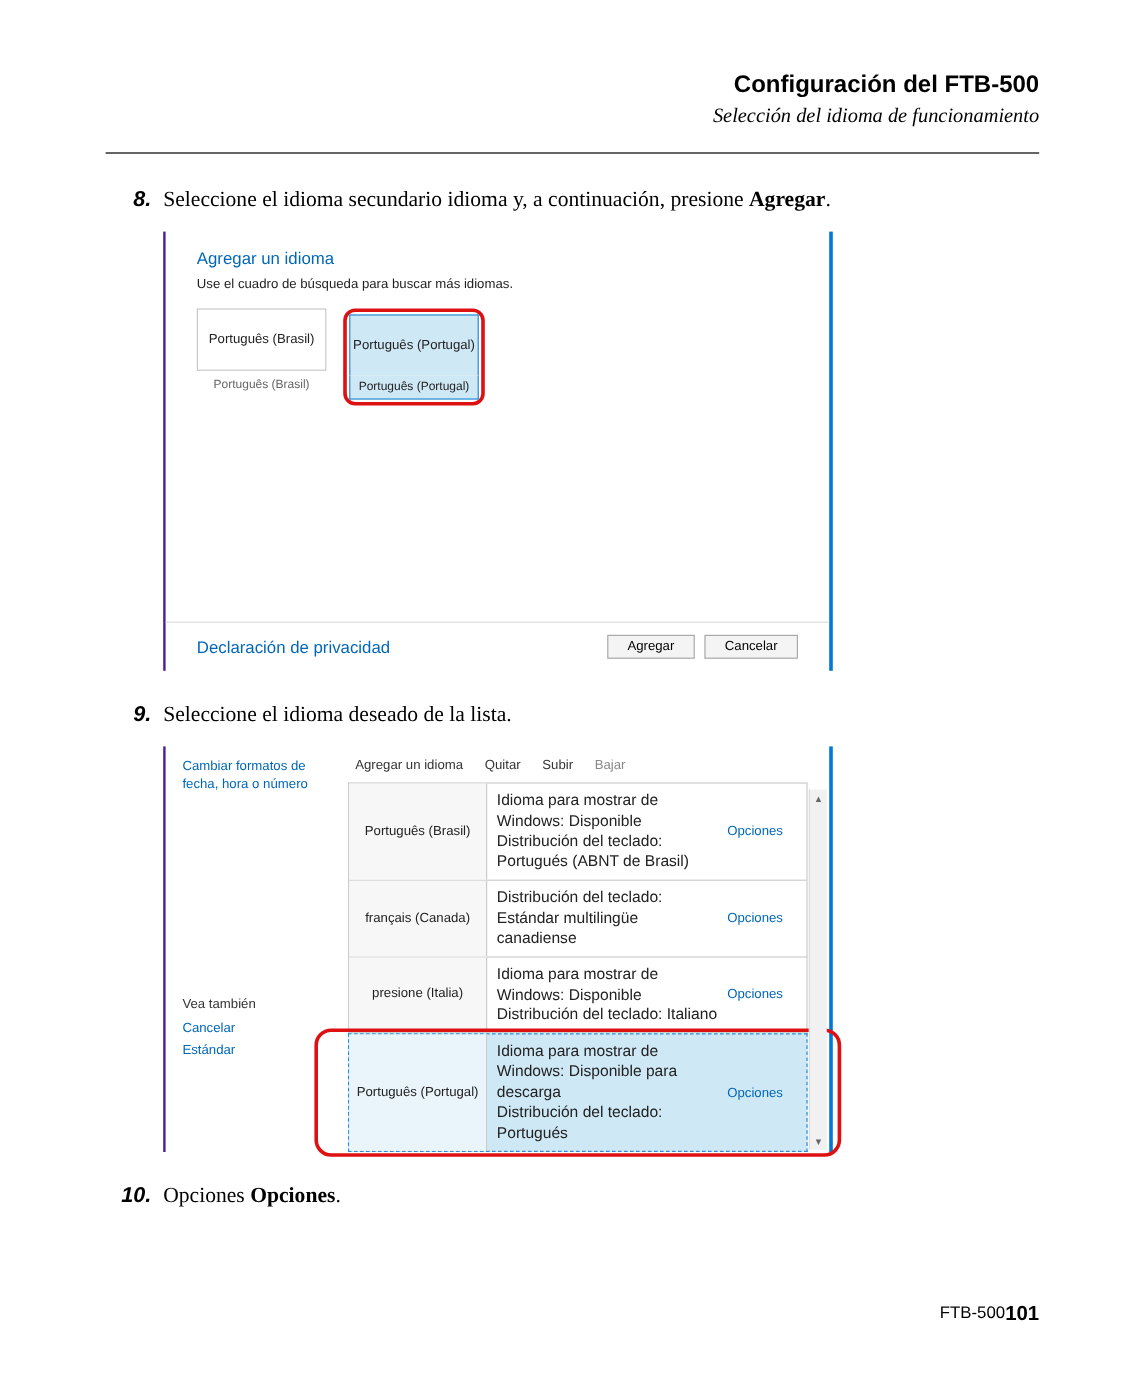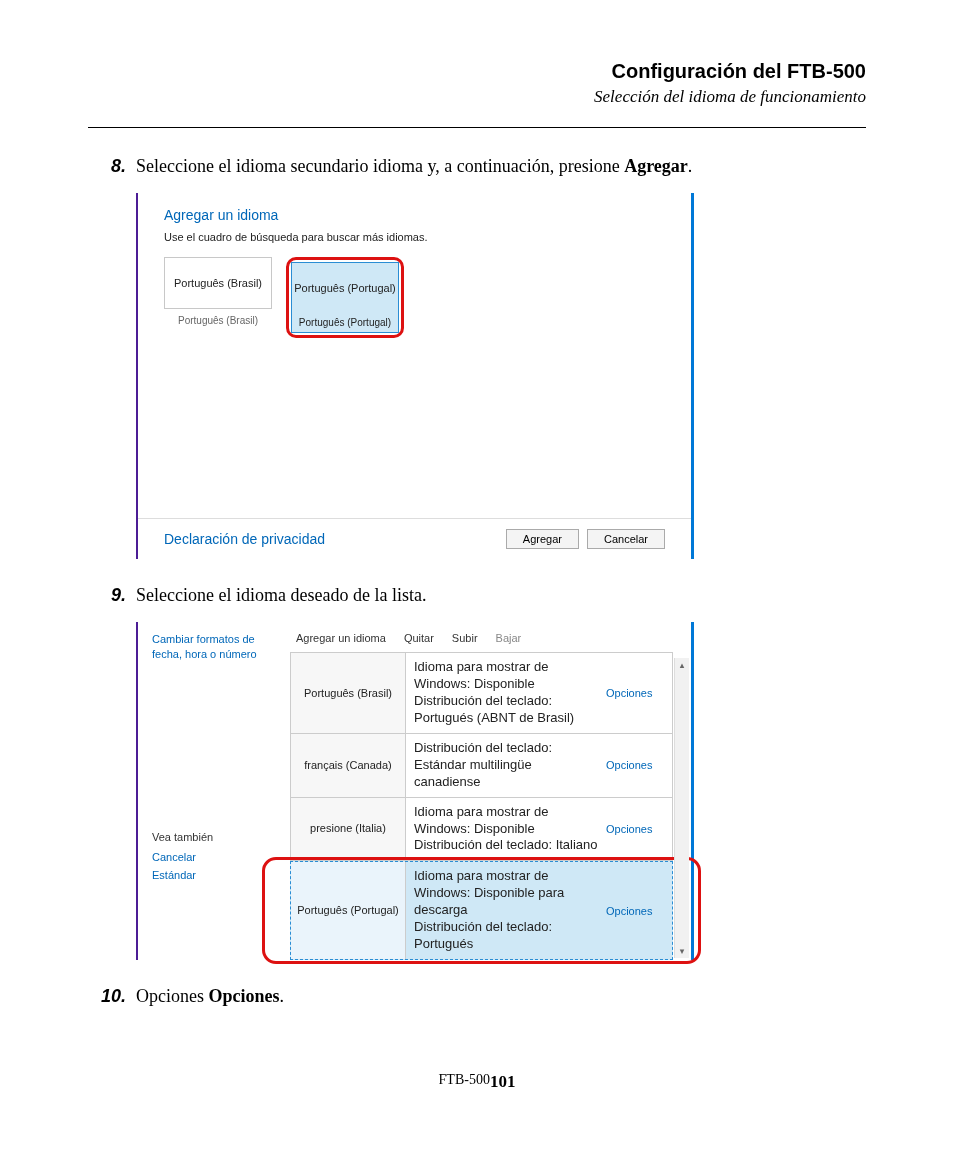--- a/index.html
+++ b/index.html
@@ -45,21 +45,21 @@
   .langbox{width:106px;border-right:1px solid #ccc;display:flex;align-items:center;justify-content:center;text-align:center;font-size:11px;padding:10px 4px;background:#f7f7f7;line-height:1.2}
   .langdesc{flex:1;font-size:13px;padding:6px 8px;line-height:1.3;display:flex;align-items:center}
   .langopt{width:66px;display:flex;align-items:center;justify-content:flex-start;font-size:11px}
   .langopt a{color:#0067b8;text-decoration:none}
   .langrow.sel{background:#cfe8f6;border:1px dashed #2a8dd4}
   .langrow.sel .langbox{background:#eaf4fb}
   .row-hl{position:relative;margin-right:0}
   .row-hl::before{content:"";position:absolute;left:-28px;right:-10px;top:-4px;bottom:-4px;border:3px solid #d11;border-radius:14px;pointer-events:none}
   .vscroll{position:absolute;right:2px;top:36px;bottom:2px;width:14px;background:#f1f1f1;border-left:1px solid #ddd}
   .varr{font-size:9px;color:#666;text-align:center;line-height:14px}
-  .ftr{position:absolute;left:88px;right:88px;bottom:60px;display:flex;justify-content:center;font-size:14px;font-family:Liberation Serif, serif}
+  .ftr{position:absolute;left:88px;right:88px;bottom:47px;display:flex;justify-content:flex-end;font-size:14px;font-family:Liberation Sans, sans-serif}
   .ftr .pn{font-weight:bold;font-size:17px}
 </style>
 </head>
 <body>
 
 <div class="page">
   <div class="hdr">
     <p class="hdr-title">Configuración del FTB-500</p>
     <p class="hdr-sub">Selección del idioma de funcionamiento</p>
   </div>

